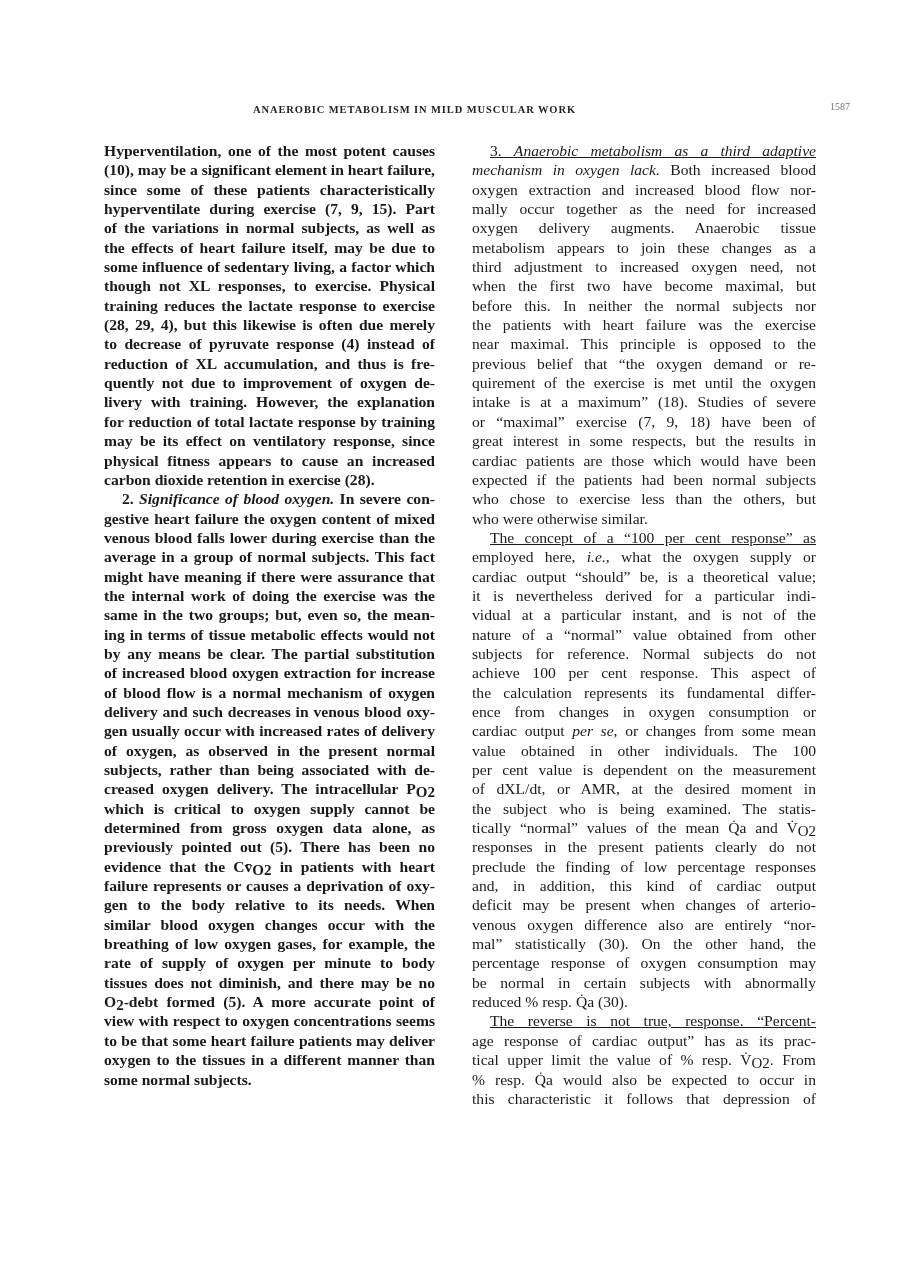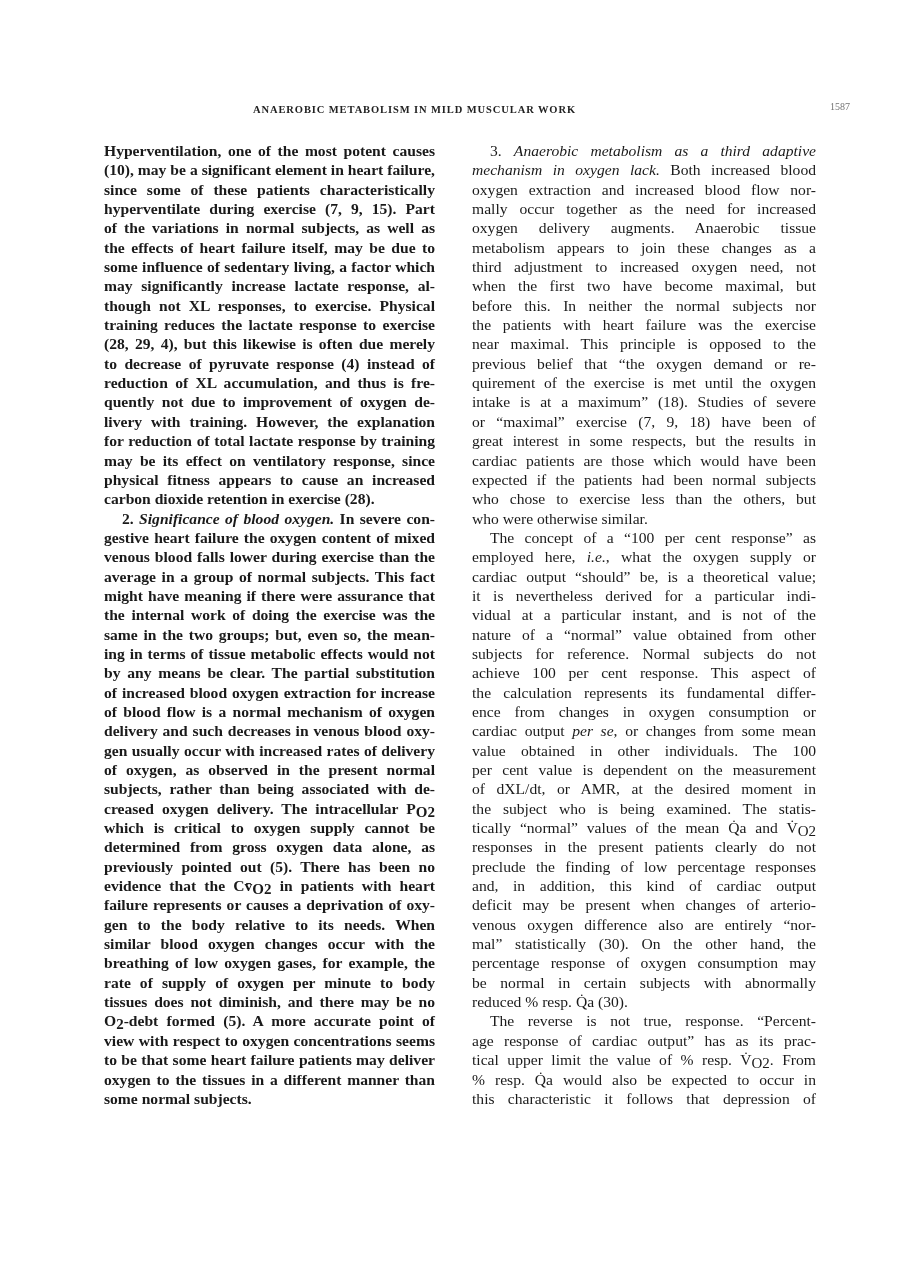--- a/index.html
+++ b/index.html
@@ -14,40 +14,39 @@
     .col-left { left: 104px; width: 331px; }
     .col-right { left: 472px; width: 344px; }
     .line { display: block; height: 19.35px; line-height: 19.35px; font-size: 15.6px;
             white-space: nowrap; text-align: justify; text-align-last: justify; }
     .line.last { text-align-last: left; }
     .line.indent { padding-left: 18px; }
     .col-left .line { width: 331px; font-weight: bold; }
     .col-right .line { width: 344px; }
     .line.indent { width: auto !important; }
     .col-left .line.indent { width: 313px !important; }
-    .col-right .line.indent { width: 326px !important; }
+    .col-right .line.indent { width: 326px !important; text-decoration: underline; }
     sub { font-size: 15px; vertical-align: -3px; line-height: 0; }
   </style>
 </head>
 <body>
 
 <div class="running-head">
   <span class="rh-title">ANAEROBIC METABOLISM IN MILD MUSCULAR WORK</span>
   <span class="rh-page">1587</span>
 </div>
 
 <div class="col col-left" id="col-left">
     <span class="line"><span>Hyperventilation, one of the most potent causes</span></span>
     <span class="line"><span>(10), may be a significant element in heart failure,</span></span>
     <span class="line"><span>since some of these patients characteristically</span></span>
     <span class="line"><span>hyperventilate during exercise (7, 9, 15).  Part</span></span>
     <span class="line"><span>of the variations in normal subjects, as well as</span></span>
     <span class="line"><span>the effects of heart failure itself, may be due to</span></span>
     <span class="line"><span>some influence of sedentary living, a factor which</span></span>
-    <span class="line"><span>may significantly increase lactate response, al-</span></span>
     <span class="line"><span>though not XL responses, to exercise.  Physical</span></span>
     <span class="line"><span>training reduces the lactate response to exercise</span></span>
     <span class="line"><span>(28, 29, 4), but this likewise is often due merely</span></span>
     <span class="line"><span>to decrease of pyruvate response (4) instead of</span></span>
     <span class="line"><span>reduction of XL accumulation, and thus is fre-</span></span>
     <span class="line"><span>quently not due to improvement of oxygen de-</span></span>
     <span class="line"><span>livery with training.  However, the explanation</span></span>
     <span class="line"><span>for reduction of total lactate response by training</span></span>
     <span class="line"><span>may be its effect on ventilatory response, since</span></span>
     <span class="line"><span>physical fitness appears to cause an increased</span></span>

